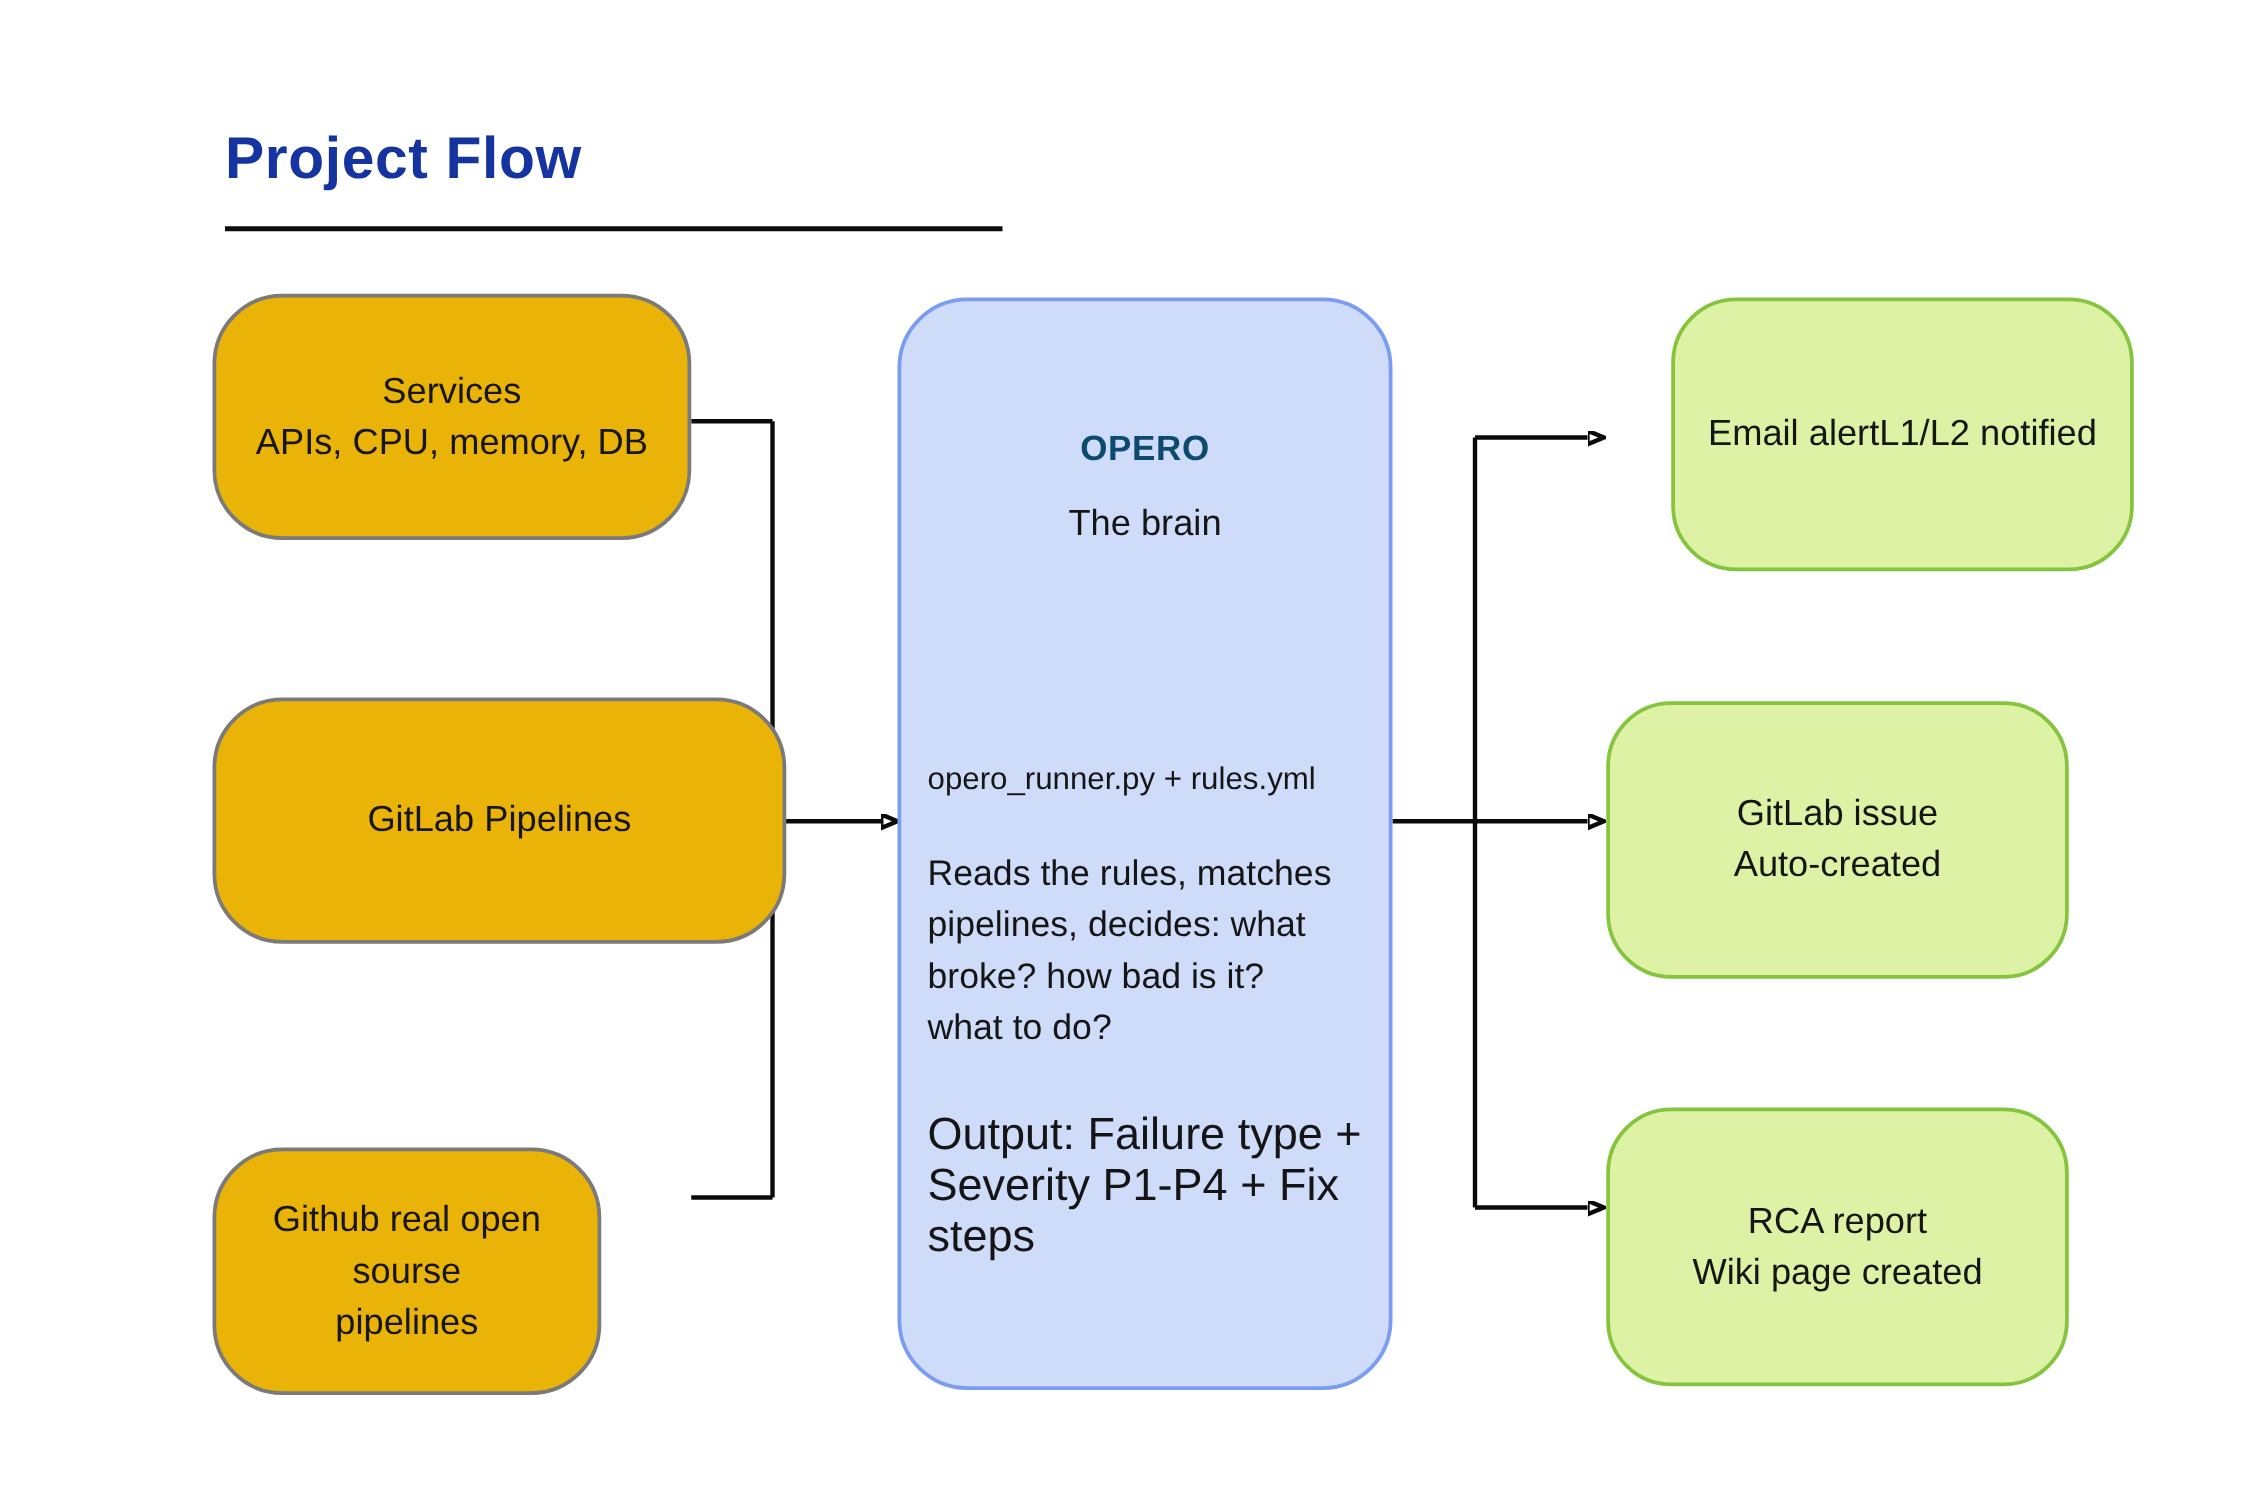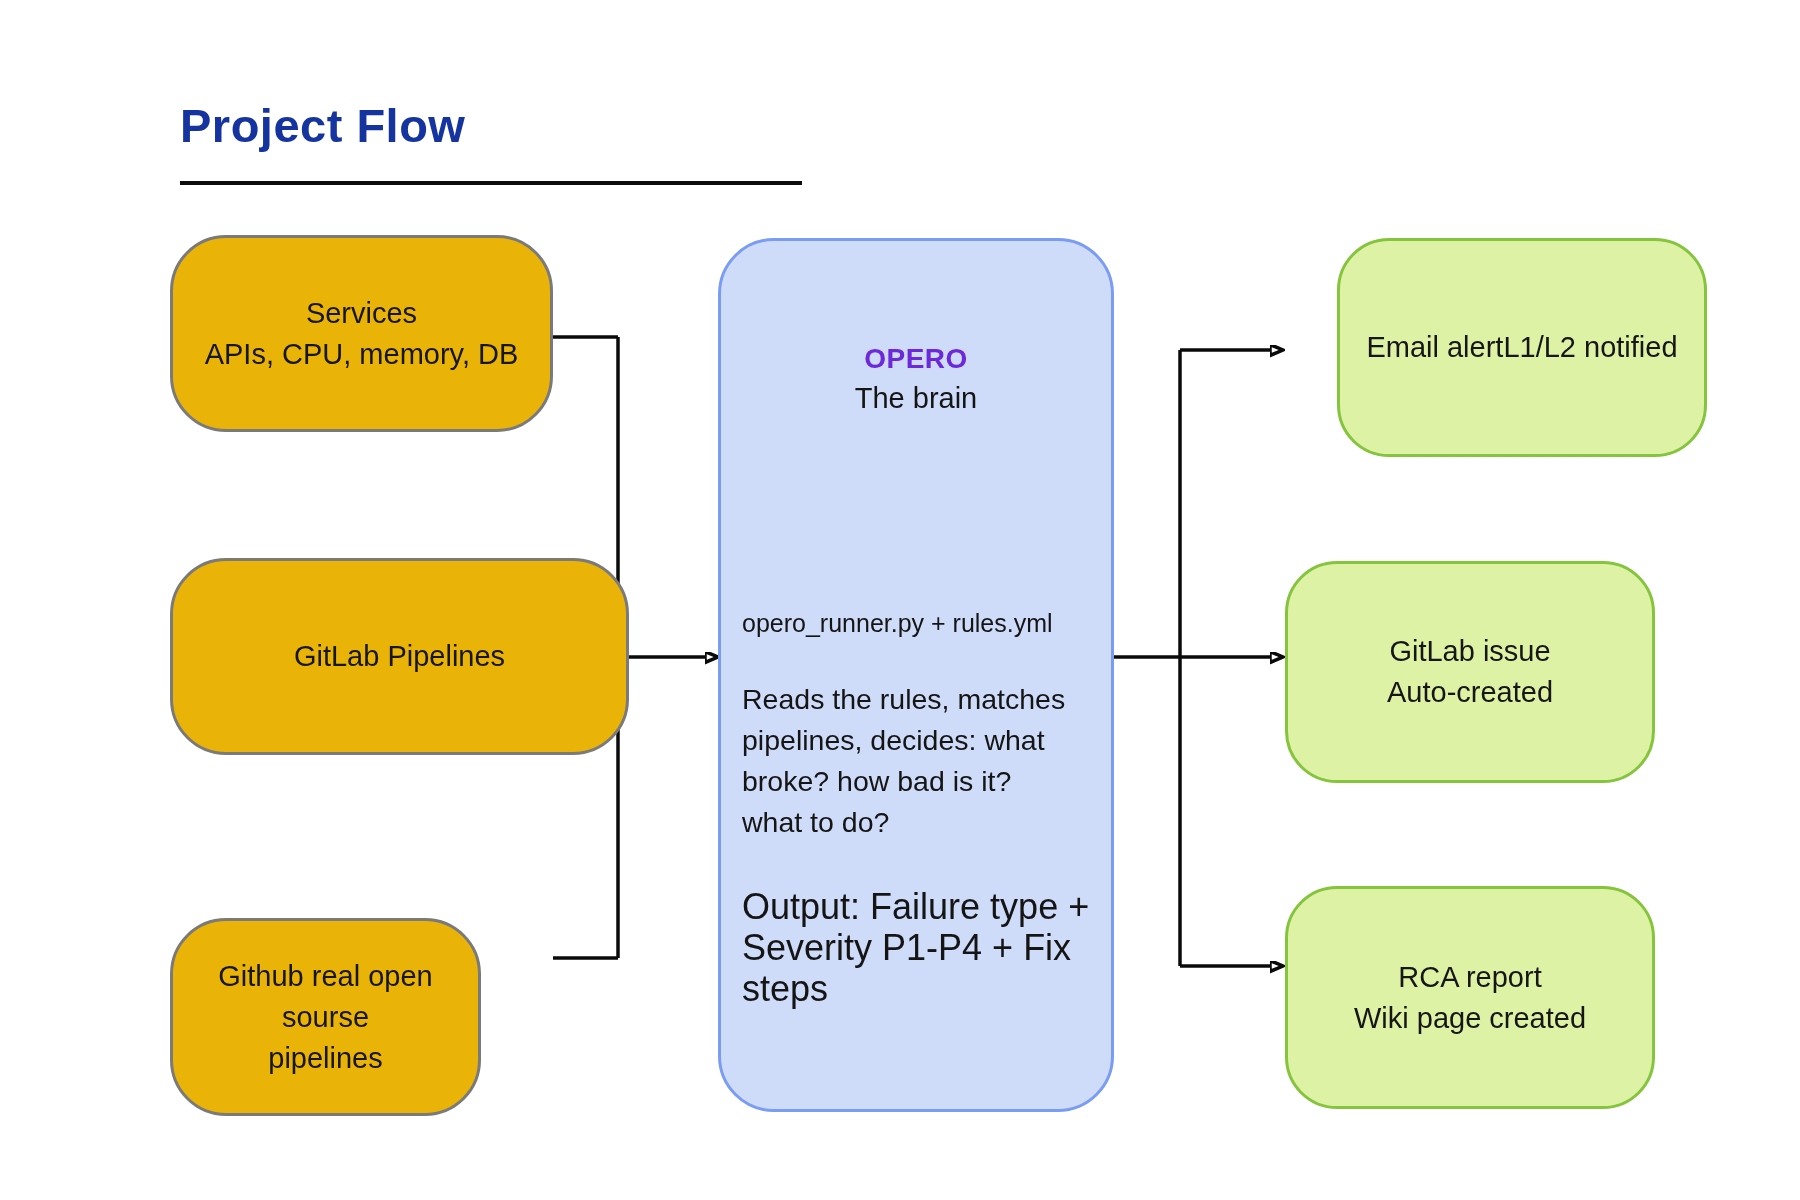--- a/index.html
+++ b/index.html
@@ -72,25 +72,25 @@
   .opero-header {
     position: absolute;
     top: 102px;
     left: 0;
     right: 0;
     text-align: center;
   }
   .opero-name {
     font-size: 28px;
     font-weight: bold;
-    color: #6d28d9;
+    color: #0c4a6e;
     letter-spacing: 0.5px;
   }
   .opero-sub {
-    margin-top: 7px;
+    margin-top: 28px;
     font-size: 29px;
     color: #151515;
   }
   .opero-file {
     position: absolute;
     top: 368px;
     left: 21px;
     font-size: 25px;
     color: #151515;
   }

